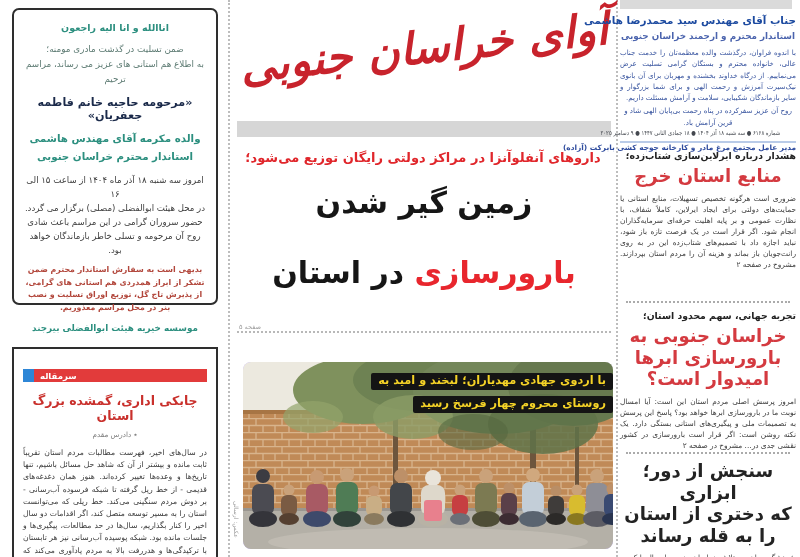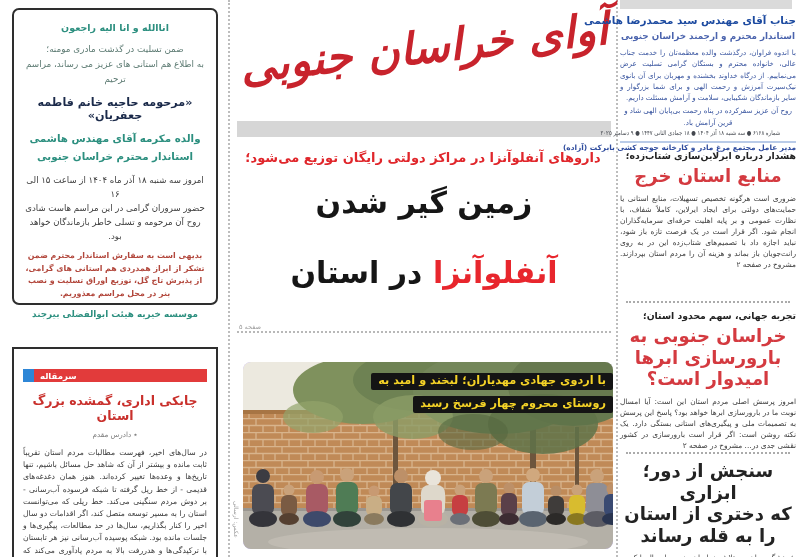--- a/index.html
+++ b/index.html
@@ -73,21 +73,22 @@
 
   <div class="obit-box">
     <div class="obit-bismillah">اناالله و انا الیه راجعون</div>
     <div class="obit-intro">ضمن تسلیت در گذشت مادری مومنه؛</div>
     <div class="obit-intro">به اطلاع هم استانی های عزیز می رساند، مراسم ترحیم</div>
     <div class="obit-deceased">«مرحومه حاجیه خانم فاطمه جعفریان»</div>
     <div class="obit-rel">والده مکرمه آقای مهندس هاشمی</div>
     <div class="obit-rel">استاندار محترم خراسان جنوبی</div>
     <div class="obit-sched">
       <div>امروز سه شنبه ۱۸ آذر ماه ۱۴۰۴ از ساعت ۱۵ الی ۱۶</div>
-      <div>حضور سروران گرامی در این مراسم هاست شادی</div>
+      <div>در محل هیئت ابوالفضلی (مصلی) برگزار می گردد.</div>
+      <div>حضور سروران گرامی در این مراسم باعث شادی</div>
       <div>روح آن مرحومه و تسلی خاطر بازماندگان خواهد بود.</div>
     </div>
     <div class="obit-notice">بدیهی است به سفارش استاندار محترم ضمن تشکر از ابراز همدردی هم استانی های گرامی، از پذیرش تاج گل، توزیع اوراق تسلیت و نصب بنر در محل مراسم معذوریم.</div>
     <div class="obit-sign">موسسه خیریه هیئت ابوالفضلی بیرجند</div>
   </div>
 
   <div class="ed-box">
     <div class="ed-bar">
       <span class="sq"></span>
       <span class="lbl">سرمقاله</span>
@@ -98,21 +99,21 @@
   </div>
 
   <div class="masthead-wrap">
     <div class="masthead-bar"></div>
     <div class="masthead-title">آوای خراسان جنوبی</div>
   </div>
 
   <div class="main-kicker">داروهای آنفلوآنزا در مراکز دولتی رایگان توزیع می‌شود؛</div>
   <div class="main-headline">
     <div>زمین گیر شدن</div>
-    <div><span class="red">آنفلوآنزا</span><span> در استان</span></div>
+    <div><span class="red">بارورسازی</span><span> در استان</span></div>
   </div>
 
   <div class="rule-note">صفحه ۵</div>
   <div class="photo-rule"></div>
 
   <div class="photo">
     <svg width="370" height="187" viewBox="0 0 370 187">
       <defs>
         <pattern id="brick" width="26" height="14" patternUnits="userSpaceOnUse">
           <rect width="26" height="14" fill="#c08a57"></rect>

